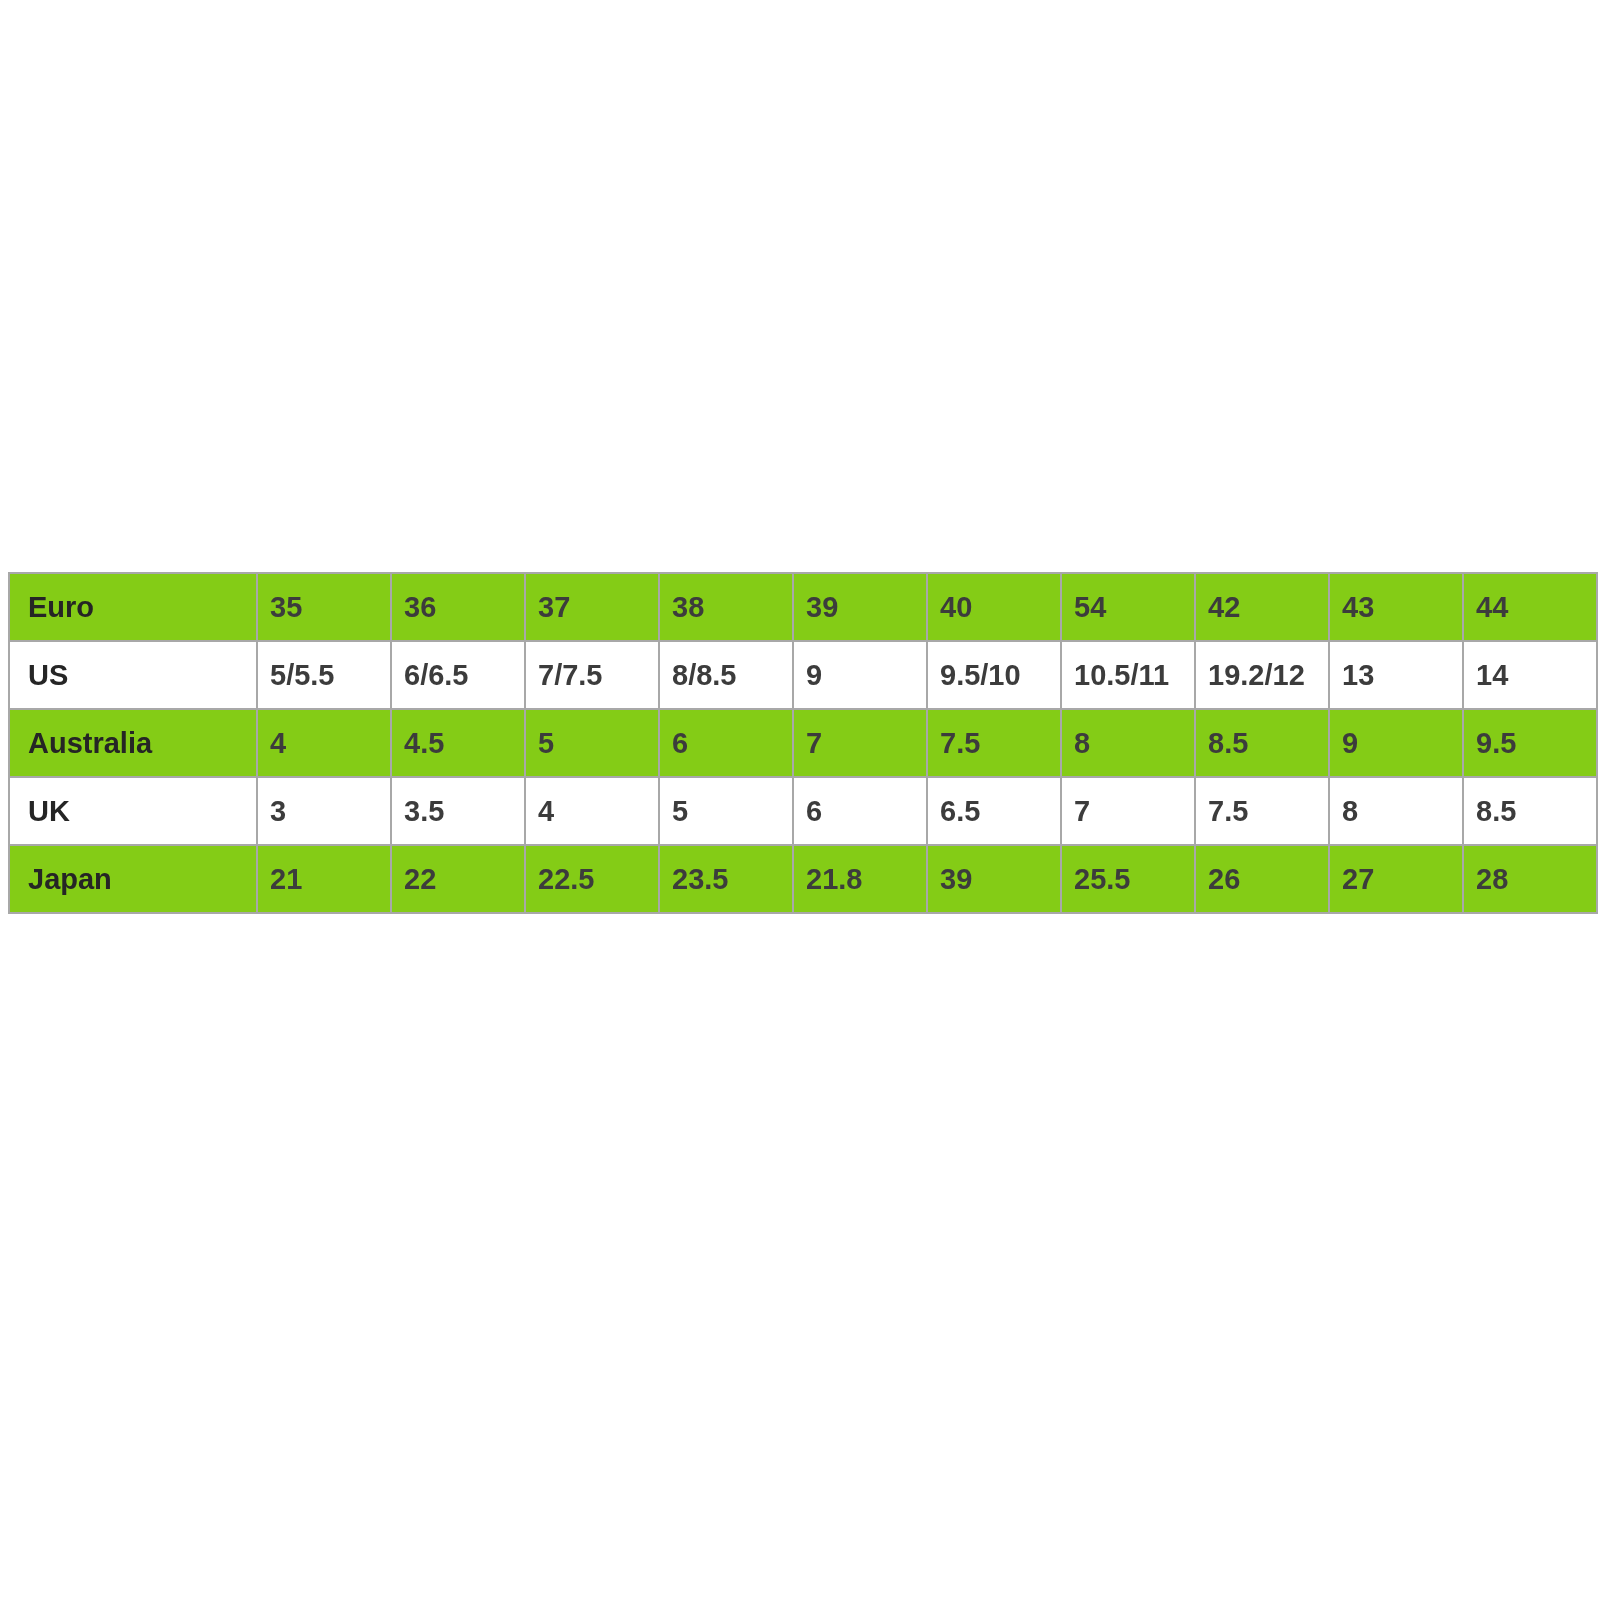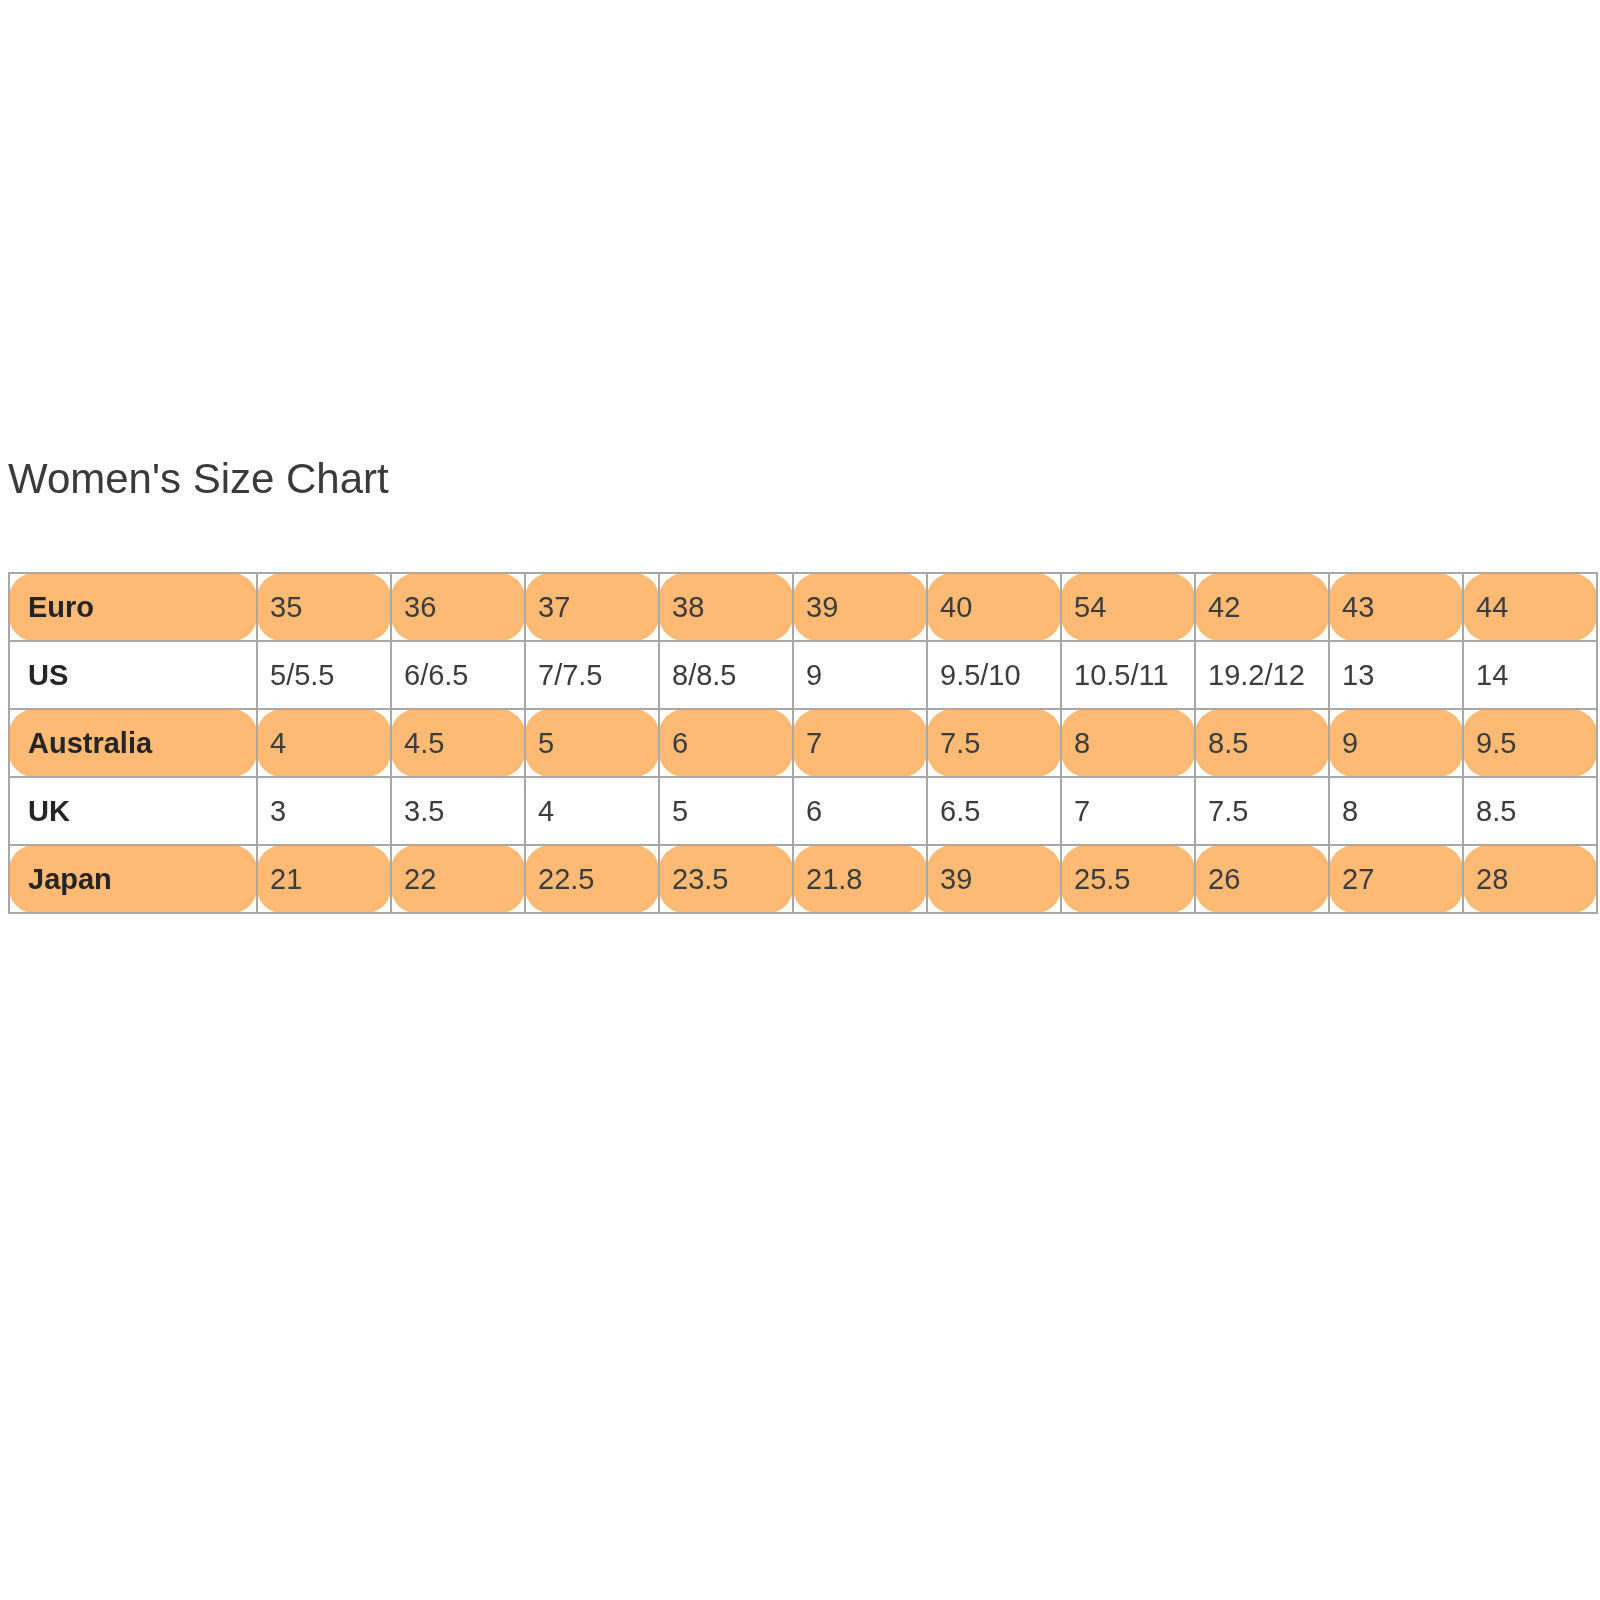--- a/index.html
+++ b/index.html
@@ -45,47 +45,45 @@
     font-size: 29px;
   }
   table.size-chart td,
   table.size-chart th {
     border: 2px solid #a8a8a8;
     padding: 0 12px;
     height: 66px;
     text-align: left;
     vertical-align: middle;
     color: #3c3c3c;
-    font-weight: 400;
+    font-weight: 700;
     overflow: hidden;
     white-space: nowrap;
   }
   table.size-chart th.row-label {
     font-weight: bold;
     color: #252525;
     padding-left: 18px;
   }
   tr.shaded td, tr.shaded th {
-    background: #fdba74;
-    border-radius: 25px;
+    background: #84cc16;
   }
   tr.plain td, tr.plain th {
     background: #ffffff;
     margin-left: 44px;
   }
   
   table.size-chart col.c-label { width: 248px; }
   table.size-chart col.c-data  { width: 134px; }
 </style>
 </head>
 <body>
 
 <div id="page">
 
-  <div id="title">Women's Size Chart</div>
 
   <div id="size-table-wrap">
     <table class="size-chart">
       <colgroup>
         <col class="c-label">
         <col class="c-data">
           <col class="c-data">
           <col class="c-data">
           <col class="c-data">
           <col class="c-data">

